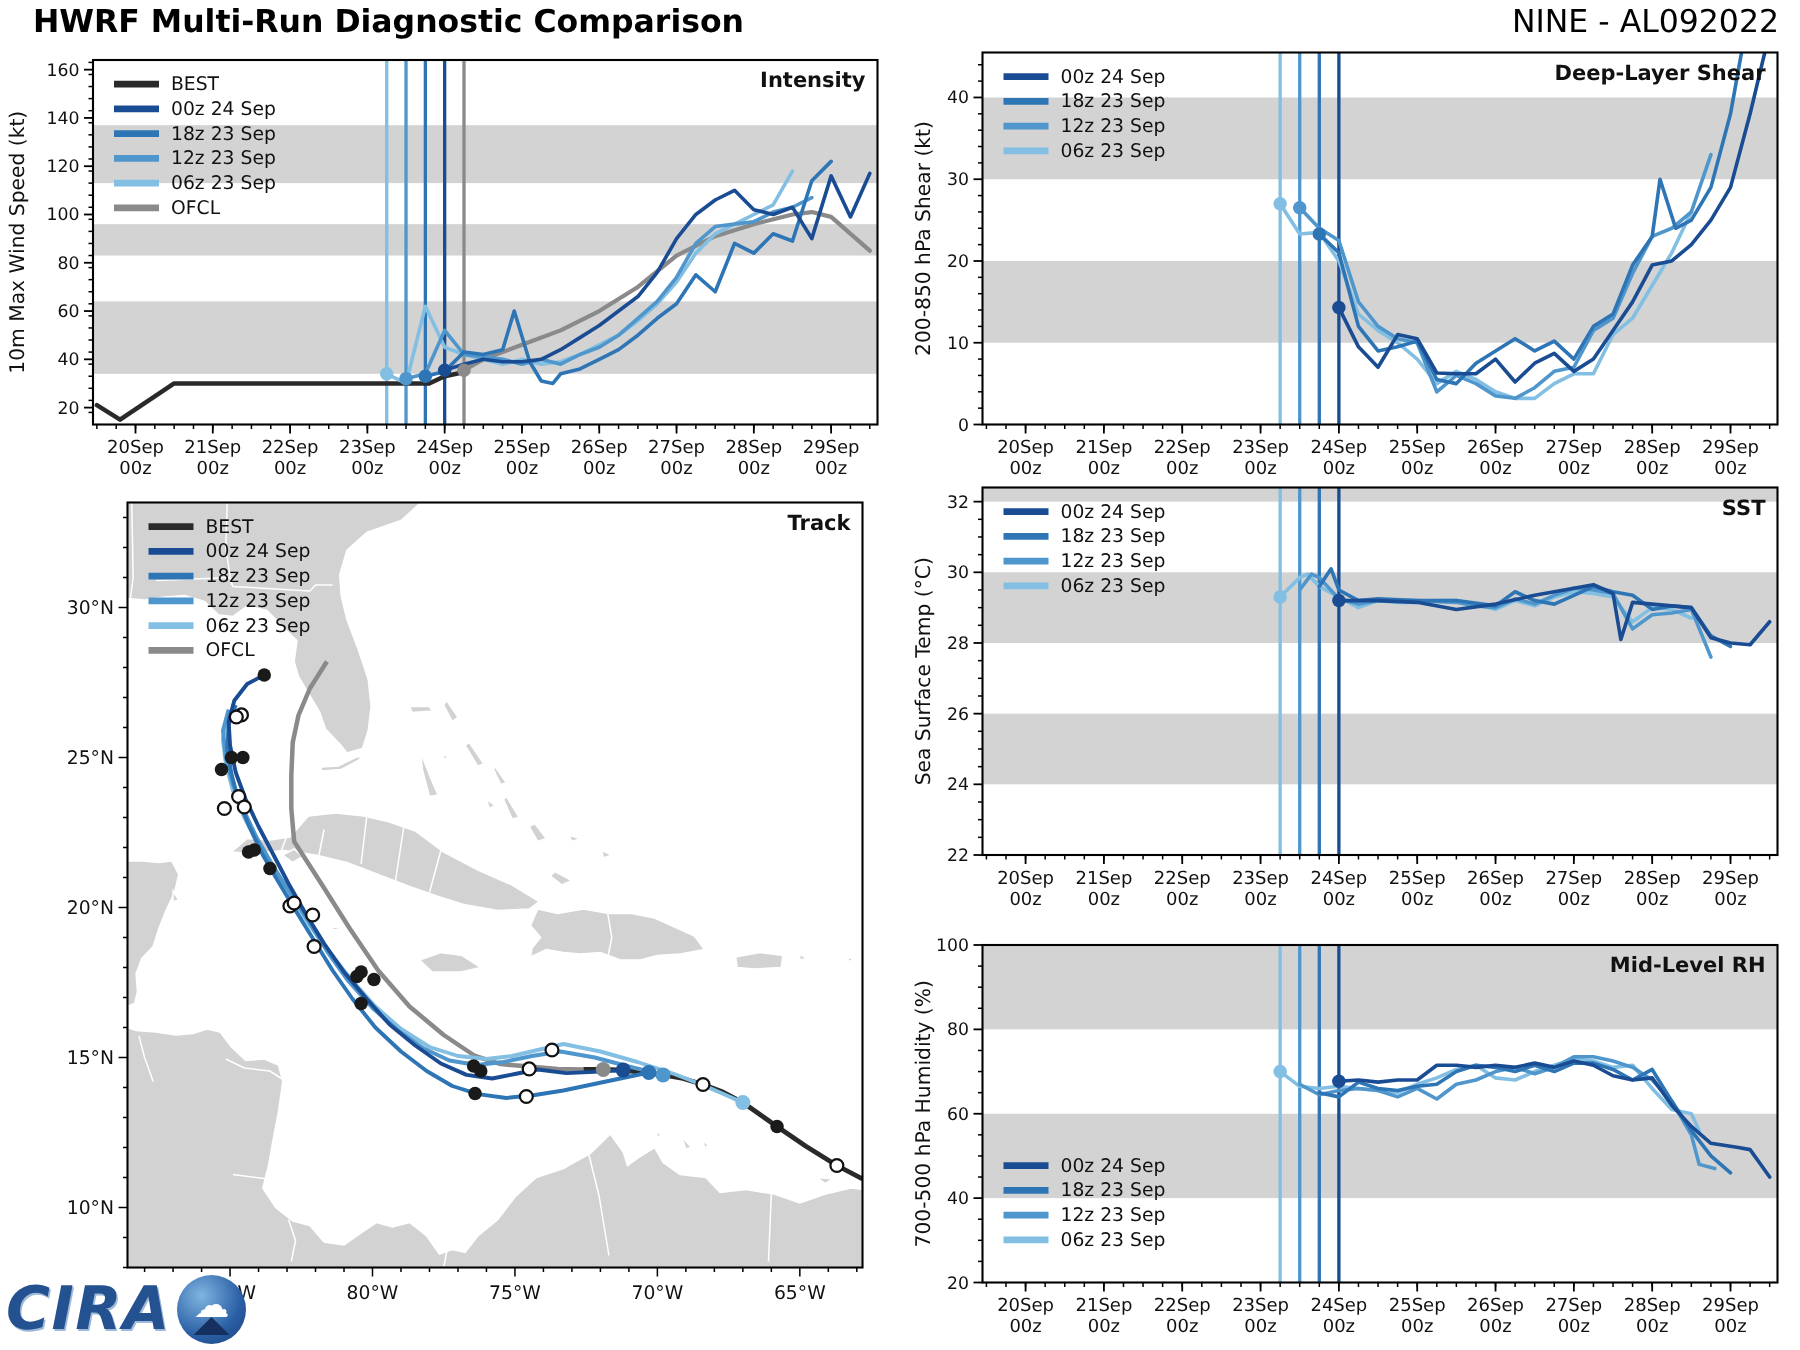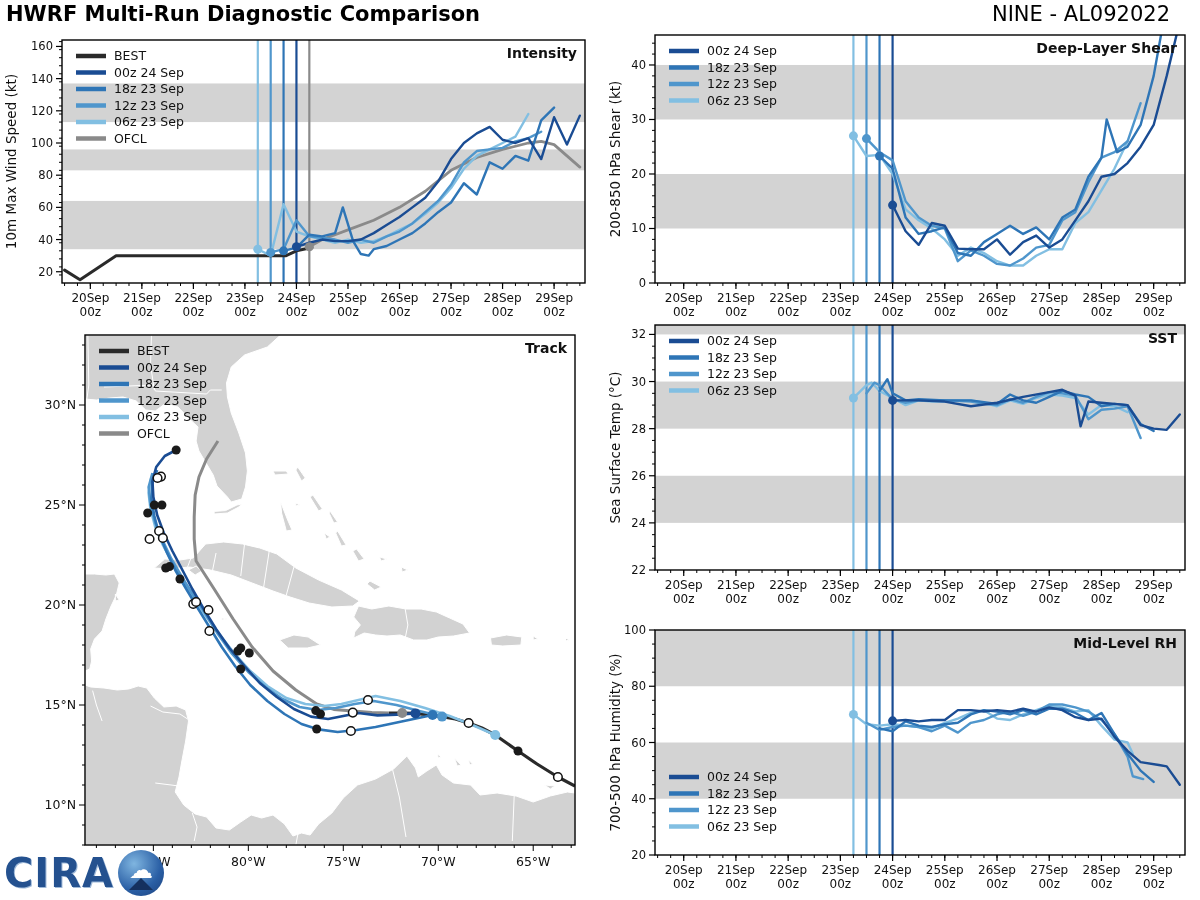--- a/index.html
+++ b/index.html
@@ -1,24 +1,24 @@
 <!DOCTYPE html>
 <html><head>
 <meta charset="utf-8">
 <style>
   html,body{margin:0;padding:0;background:#fff;}
   #app{position:relative;width:1200px;height:900px;background:#fff;overflow:hidden;
        font-family:"DejaVu Sans","Liberation Sans",sans-serif;}
   #chart-svg{position:absolute;left:0;top:0;}
-  .header{position:absolute;left:0;top:0;width:1184px;height:34px;z-index:5;}
+  .header{position:absolute;left:16px;top:0;width:1184px;height:34px;z-index:5;}
   .header .main-title{position:absolute;left:6px;top:2px;font-size:21px;font-weight:bold;color:#000;}
   .header .storm-title{position:absolute;right:14px;top:2px;font-size:21px;font-weight:normal;color:#000;}
   #chart-svg text{font-family:"DejaVu Sans","Liberation Sans",sans-serif;fill:#111;}
   .logo{position:absolute;left:4px;top:846px;height:54px;display:flex;align-items:center;z-index:5;}
-  .cira-text{font-size:40px;font-weight:800;color:#24518f;letter-spacing:1px;
+  .cira-text{font-size:40px;font-weight:800;font-style:italic;color:#24518f;letter-spacing:1px;
              text-shadow:1px 1px 0 #9fb9d8;line-height:1;}
   .rammb-badge{width:46px;height:46px;border-radius:50%;margin-left:4px;
                background:radial-gradient(circle at 35% 30%,#7fb5e0,#2a5fa5 60%,#1b3f7a);
                display:flex;align-items:center;justify-content:center;position:relative;overflow:hidden;}
   .rammb-badge .cloud{color:#fff;font-size:24px;line-height:1;margin-top:-6px;}
   .rammb-badge .mountain{position:absolute;bottom:6px;width:0;height:0;
                border-left:12px solid transparent;border-right:12px solid transparent;
                border-bottom:12px solid #15305e;}
 </style>
 </head>

